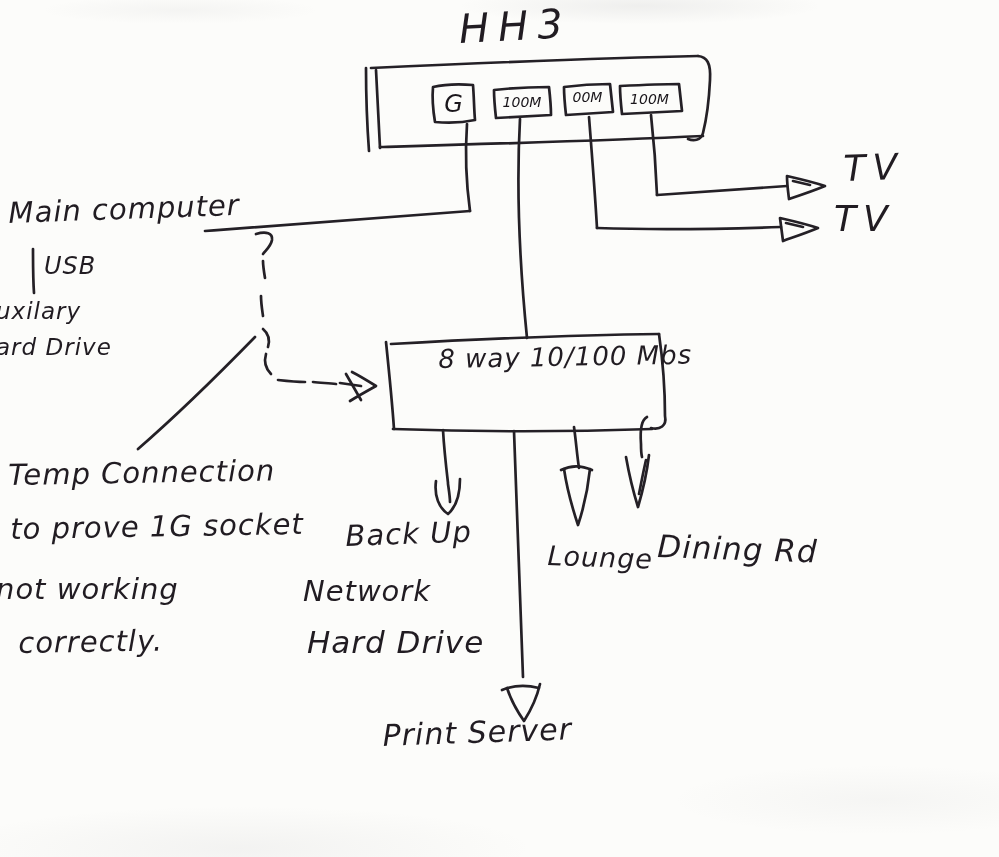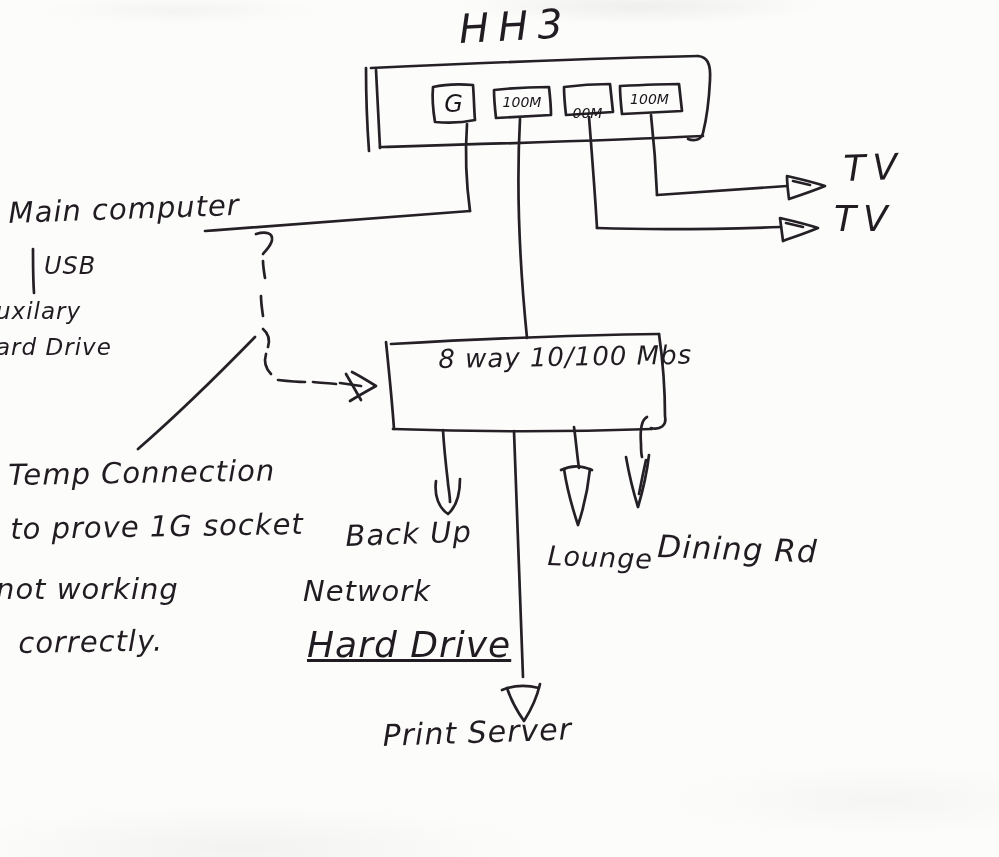--- a/index.html
+++ b/index.html
@@ -162,40 +162,40 @@
       <g>
         <path d="M33,249 C33,264 33,279 34,293"></path>
       </g>
     </g>
   </svg>
 
   <div class="hand" style="left:458px; top:8px; font-size:40px; letter-spacing:9px; transform:rotate(-3deg);">HH3</div>
 
   <div class="port-label" style="left:432px; top:86px; width:43px; height:36px; font-size:24px;">G</div>
   <div class="port-label" style="left:493px; top:88px; width:58px; height:28px; font-size:14px;">100M</div>
-  <div class="port-label" style="left:563px; top:99px; width:49px; height:28px; font-size:14px;">00M</div>
+  <div class="port-label" style="left:563px; top:83px; width:49px; height:28px; font-size:14px;">00M</div>
   <div class="port-label" style="left:618px; top:85px; width:63px; height:27px; font-size:14px;">100M</div>
 
   <div class="hand" style="left:843px; top:150px; font-size:36px; letter-spacing:7px; transform:rotate(-2deg);">TV</div>
   <div class="hand" style="left:834px; top:200px; font-size:36px; letter-spacing:7px;">TV</div>
 
   <div class="hand" style="left:8px; top:198px; font-size:29px; transform:rotate(-2deg);">Main computer</div>
   <div class="hand" style="left:44px; top:254px; font-size:24px;">USB</div>
   <div class="hand" style="left:-4px; top:299px; font-size:23px;">uxilary</div>
   <div class="hand" style="left:-4px; top:335px; font-size:23px;">ard Drive</div>
 
   <div class="hand" style="left:438px; top:346px; font-size:26px; transform:rotate(-1deg);">8 way 10/100 Mbs</div>
 
   <div class="hand" style="left:8px; top:460px; font-size:29px; transform:rotate(-1deg);">Temp Connection</div>
   <div class="hand" style="left:10px; top:514px; font-size:29px; transform:rotate(-1deg);">to prove 1G socket</div>
   <div class="hand" style="left:-4px; top:574px; font-size:29px;">not working</div>
   <div class="hand" style="left:18px; top:628px; font-size:29px; transform:rotate(-1deg);">correctly.</div>
 
   <div class="hand" style="left:345px; top:521px; font-size:29px; transform:rotate(-2deg);">Back Up</div>
   <div class="hand" style="left:303px; top:576px; font-size:29px;">Network</div>
-  <div class="hand" style="left:307px; top:626px; font-size:36px;text-decoration:underline;">Hard Drive</div>
+  <div class="hand" style="left:307px; top:626px; font-size:31px;">Hard Drive</div>
 
   <div class="hand" style="left:548px; top:542px; font-size:27px; transform:rotate(2deg);">Lounge</div>
   <div class="hand" style="left:658px; top:530px; font-size:31px; transform:rotate(2deg);">Dining Rd</div>
 
   <div class="hand" style="left:382px; top:720px; font-size:30px; transform:rotate(-2deg);">Print Server</div>
 
 </div>
 
 </body></html>

